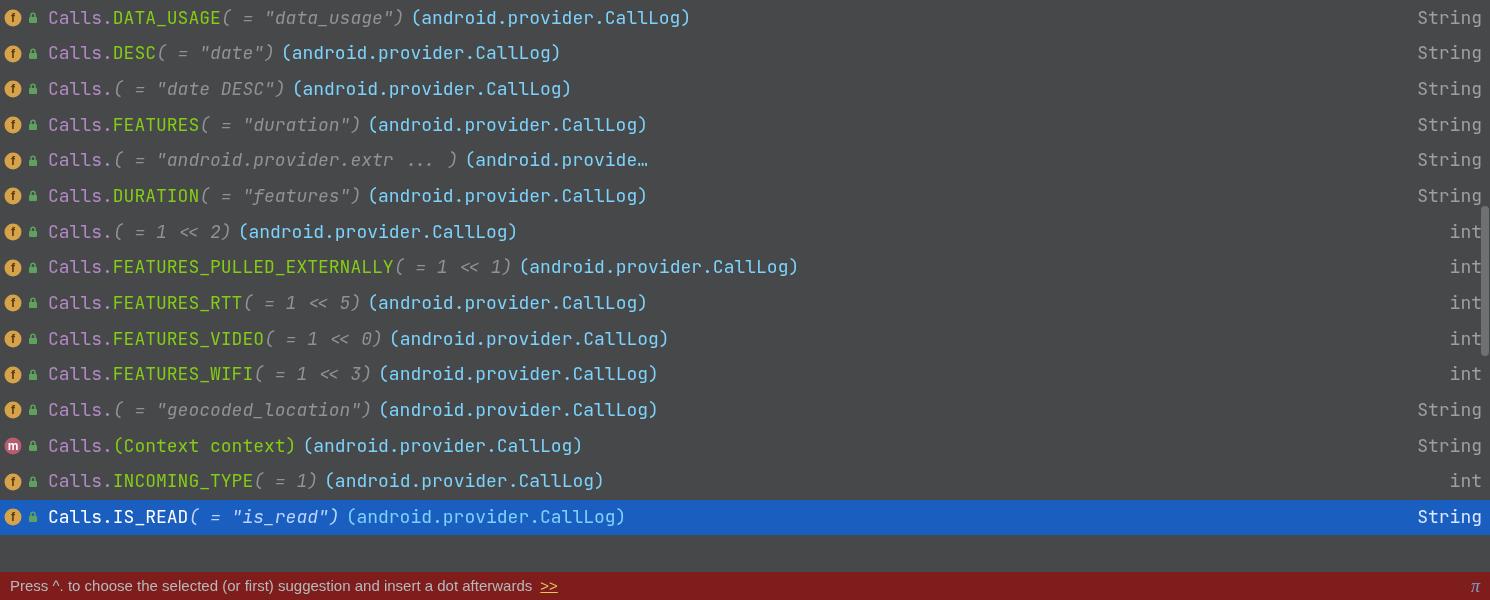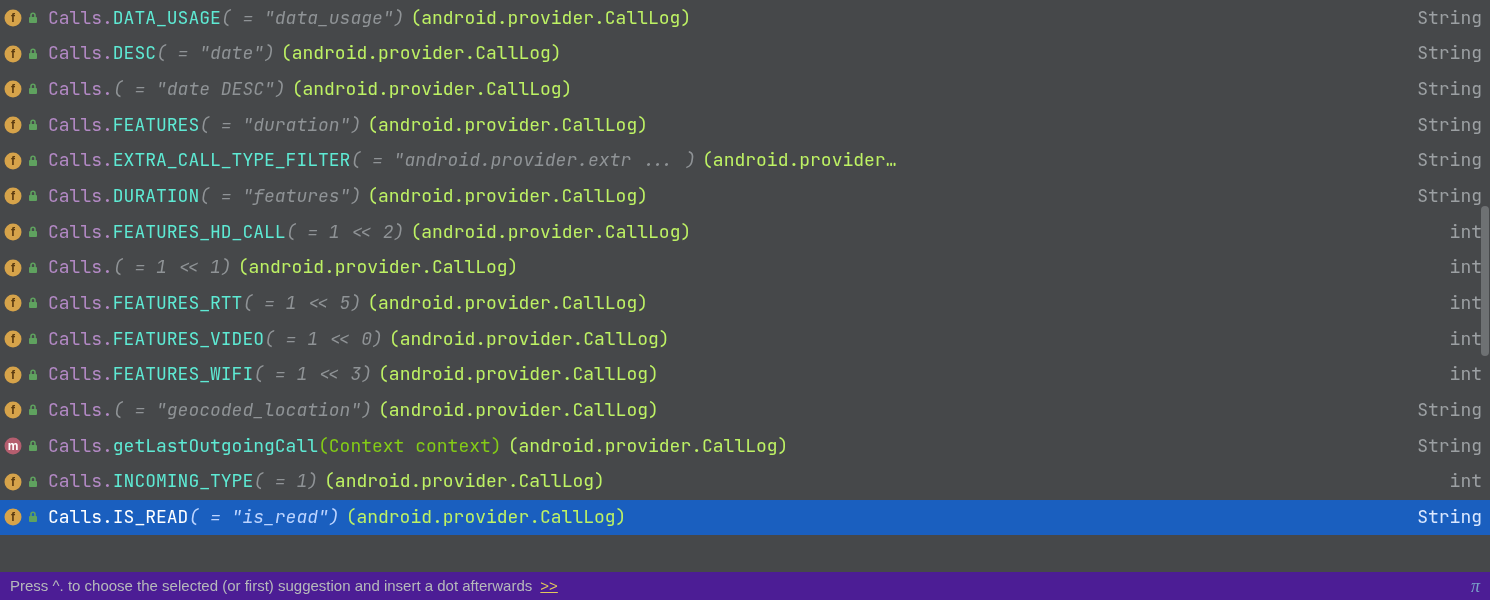--- a/index.html
+++ b/index.html
@@ -7,28 +7,28 @@
   .list{position:absolute;top:0;left:0;right:0;bottom:28px;overflow:hidden}
   .row{display:flex;align-items:center;height:35.7px;padding:0 8px 0 4px;white-space:nowrap;cursor:pointer}
   .row.selected{background:#1a5fbf;color:#dbe8ff}
   .row.selected .qual,.row.selected .type{color:#dbe8ff}
   .row.selected .value{color:#bcd4ff}
   .icon{width:18px;height:18px;flex:0 0 18px;margin-right:4px;position:relative}
   .icon svg{width:18px;height:18px;display:block}
   .sub-icon{width:14px;height:14px;flex:0 0 14px;margin-right:8px;position:relative}
   .sub-icon svg{width:14px;height:14px;display:block}
   .qual{color:#b389c5}
-  .member{color:#5eead4}
+  .member{color:#84cc16}
   .row.selected .qual,.row.selected .member{color:#ffffff}
   .value{color:#8f9396;font-style:italic}
   .params{color:#84cc16}
-  .pkg{color:#bef264;margin-left:6px}
+  .pkg{color:#7dd3fc;margin-left:6px}
   .spacer{flex:1 1 auto;min-width:8px}
   .type{color:#9ca0a3;padding-left:12px}
-  .footer{position:absolute;left:0;right:0;bottom:0;height:28px;background:#4c1d95;color:#b6b9bb;font-family:"Segoe UI",Arial,sans-serif;font-size:15px;display:flex;align-items:center;padding:0 10px}
+  .footer{position:absolute;left:0;right:0;bottom:0;height:28px;background:#7f1d1d;color:#b6b9bb;font-family:"Segoe UI",Arial,sans-serif;font-size:15px;display:flex;align-items:center;padding:0 10px}
   .footer .hint{white-space:nowrap;overflow:hidden;text-overflow:ellipsis}
   .footer .chev{color:#e2c85b;text-decoration:underline;margin-left:8px;cursor:pointer}
   .footer .pi{margin-left:auto;color:#7aa0c9;font-family:serif;font-style:italic;font-size:18px}
   .scrollbar{position:absolute;right:1px;top:206px;width:8px;height:150px;background:#6e7173;border-radius:4px}
 </style>
 </head>
 <body>
 
 <div class="popup">
   <div class="list" id="list">
@@ -122,24 +122,23 @@
             <text x="9" y="13.2" text-anchor="middle" font-family="sans-serif" font-size="12" font-weight="bold" fill="#5a3a10">f</text>
           </svg>
         </span>
         <span class="sub-icon">
           <svg viewBox="0 0 14 14">
             <rect x="3" y="6" width="8" height="6" rx="1" fill="#5fa25f"></rect>
             <path d="M5 6 V4.2 a2 2 0 0 1 4 0 V6" fill="none" stroke="#5fa25f" stroke-width="1.6"></path>
           </svg>
         </span>
         <span class="qual">Calls.</span>
-        <span class="member">EXTRA_CALL_TYPE_FILTER</span>
         <span> </span>
         <span class="value">( = "android.provider.extr ... )</span>
-        <span class="pkg">(android.provider…</span>
+        <span class="pkg">(android.provide…</span>
         <span class="spacer"></span>
         <span class="type">String</span>
       </div>
       <div class="row">
         <span class="icon">
           <svg viewBox="0 0 18 18">
             <circle cx="9" cy="9" r="8.5" fill="#d6a34a"></circle>
             <text x="9" y="13.2" text-anchor="middle" font-family="sans-serif" font-size="12" font-weight="bold" fill="#5a3a10">f</text>
           </svg>
         </span>
@@ -164,41 +163,41 @@
             <text x="9" y="13.2" text-anchor="middle" font-family="sans-serif" font-size="12" font-weight="bold" fill="#5a3a10">f</text>
           </svg>
         </span>
         <span class="sub-icon">
           <svg viewBox="0 0 14 14">
             <rect x="3" y="6" width="8" height="6" rx="1" fill="#5fa25f"></rect>
             <path d="M5 6 V4.2 a2 2 0 0 1 4 0 V6" fill="none" stroke="#5fa25f" stroke-width="1.6"></path>
           </svg>
         </span>
         <span class="qual">Calls.</span>
-        <span class="member">FEATURES_HD_CALL</span>
         <span> </span>
         <span class="value">( = 1 &lt;&lt; 2)</span>
         <span class="pkg">(android.provider.CallLog)</span>
         <span class="spacer"></span>
         <span class="type">int</span>
       </div>
       <div class="row">
         <span class="icon">
           <svg viewBox="0 0 18 18">
             <circle cx="9" cy="9" r="8.5" fill="#d6a34a"></circle>
             <text x="9" y="13.2" text-anchor="middle" font-family="sans-serif" font-size="12" font-weight="bold" fill="#5a3a10">f</text>
           </svg>
         </span>
         <span class="sub-icon">
           <svg viewBox="0 0 14 14">
             <rect x="3" y="6" width="8" height="6" rx="1" fill="#5fa25f"></rect>
             <path d="M5 6 V4.2 a2 2 0 0 1 4 0 V6" fill="none" stroke="#5fa25f" stroke-width="1.6"></path>
           </svg>
         </span>
         <span class="qual">Calls.</span>
+        <span class="member">FEATURES_PULLED_EXTERNALLY</span>
         <span> </span>
         <span class="value">( = 1 &lt;&lt; 1)</span>
         <span class="pkg">(android.provider.CallLog)</span>
         <span class="spacer"></span>
         <span class="type">int</span>
       </div>
       <div class="row">
         <span class="icon">
           <svg viewBox="0 0 18 18">
             <circle cx="9" cy="9" r="8.5" fill="#d6a34a"></circle>
@@ -288,21 +287,20 @@
             <text x="9" y="13.2" text-anchor="middle" font-family="sans-serif" font-size="12" font-weight="bold" fill="#fff">m</text>
           </svg>
         </span>
         <span class="sub-icon">
           <svg viewBox="0 0 14 14">
             <rect x="3" y="6" width="8" height="6" rx="1" fill="#5fa25f"></rect>
             <path d="M5 6 V4.2 a2 2 0 0 1 4 0 V6" fill="none" stroke="#5fa25f" stroke-width="1.6"></path>
           </svg>
         </span>
         <span class="qual">Calls.</span>
-        <span class="member">getLastOutgoingCall</span>
         <span class="params">(Context context)</span>
         <span class="pkg">(android.provider.CallLog)</span>
         <span class="spacer"></span>
         <span class="type">String</span>
       </div>
       <div class="row">
         <span class="icon">
           <svg viewBox="0 0 18 18">
             <circle cx="9" cy="9" r="8.5" fill="#d6a34a"></circle>
             <text x="9" y="13.2" text-anchor="middle" font-family="sans-serif" font-size="12" font-weight="bold" fill="#5a3a10">f</text>

